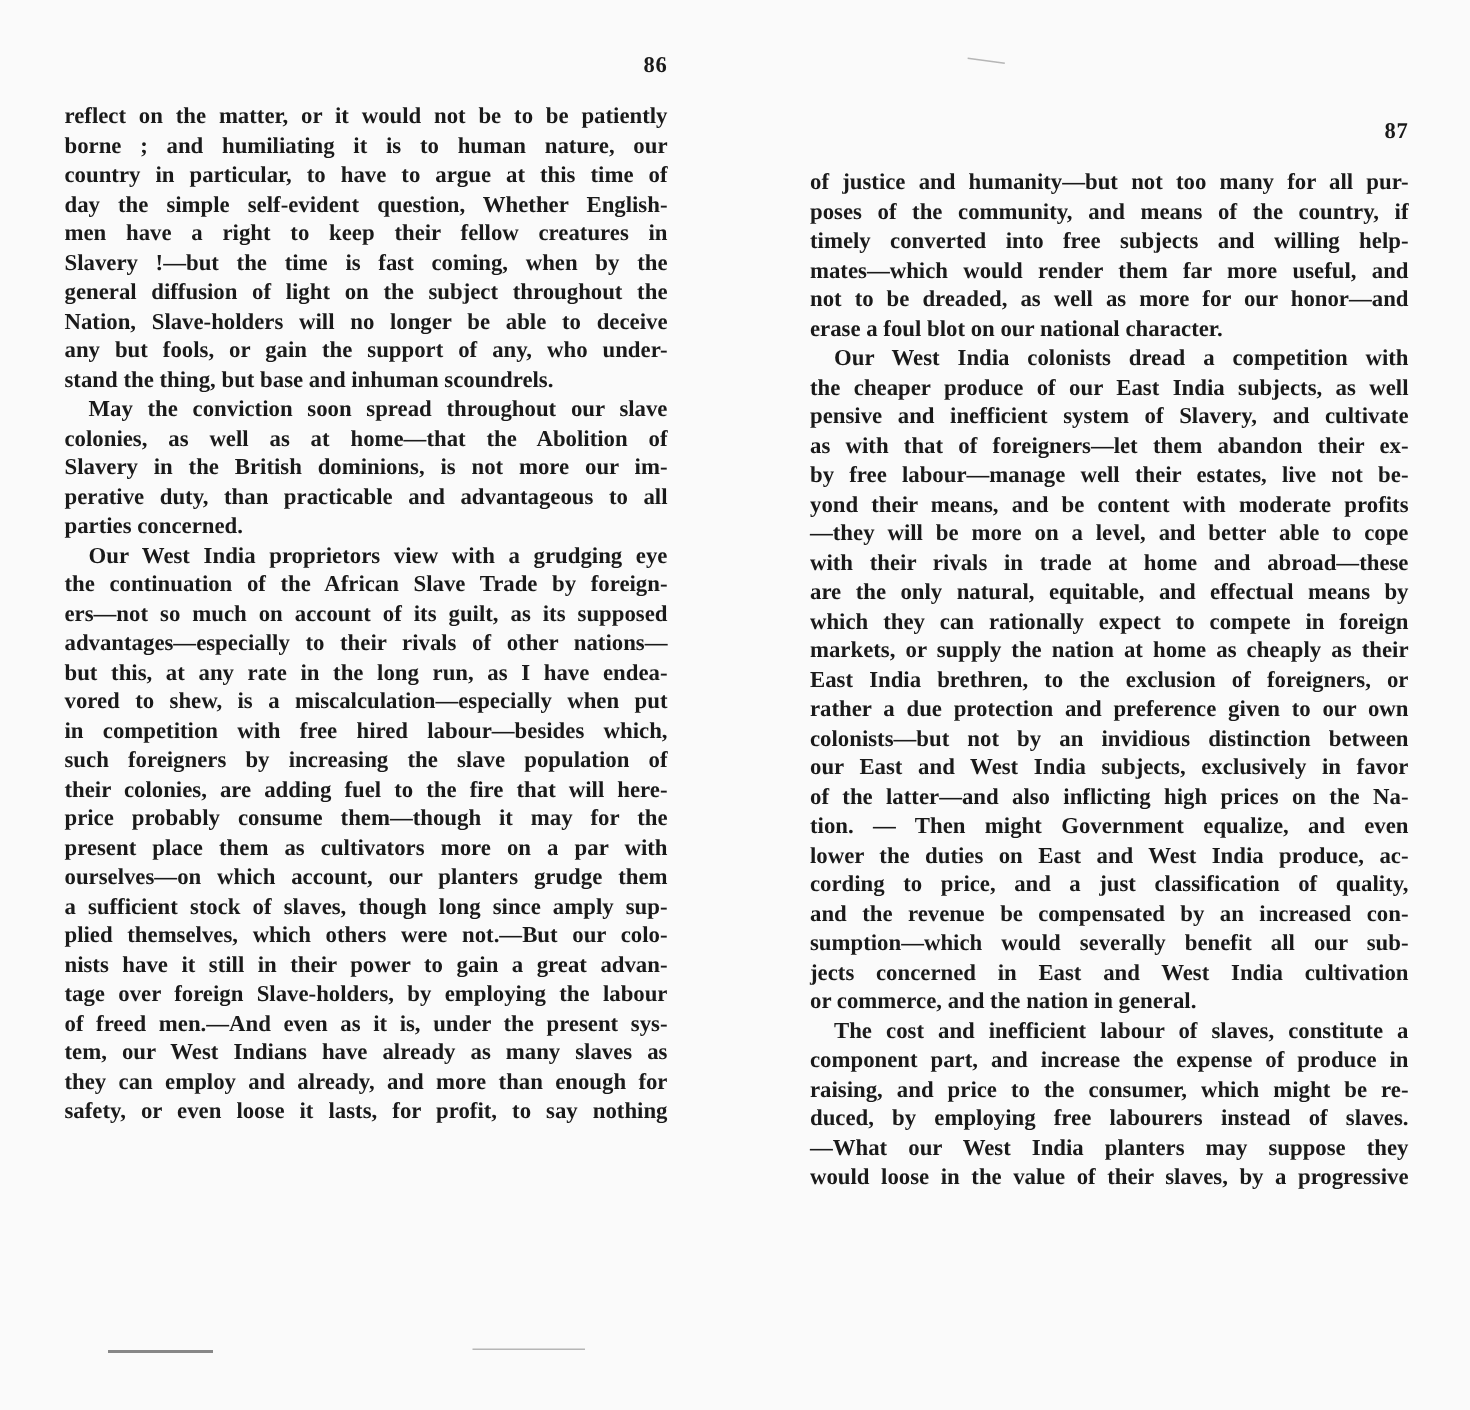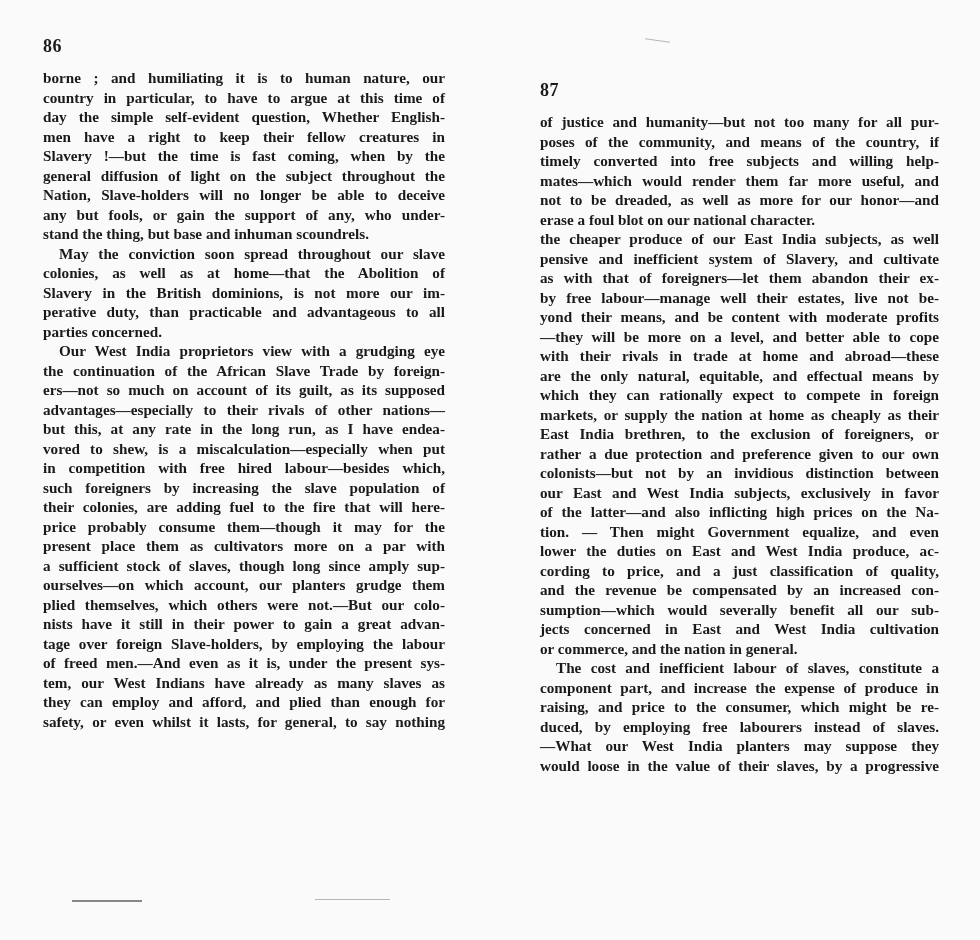--- a/index.html
+++ b/index.html
@@ -20,22 +20,22 @@
     top: 0;
     height: 940px;
   }
   .page-left { left: 43px; width: 402px; }
   .page-right { left: 540px; width: 399px; margin-top: 44px; }
   .page-number {
     position: absolute;
     top: 36px;
     left: 0;
     right: 0;
-    text-align: left;
-    font-size: 18px;
+    text-align: right;
+    font-size: 15px;
     font-weight: bold;
     letter-spacing: 0.5px;
   }
   .text-block {
     position: absolute;
     top: 68px;
     left: 0;
     right: 0;
   }
   .line {
@@ -61,20 +61,21 @@
     opacity: 0.7;
   }
   .scan-mark.faint { background: #999; height: 1px; }
 </style>
 </head>
 <body>
 
 <div class="page page-left">
   <div class="page-number">86</div>
   <div class="text-block">
+      <div class="line">reflect on the matter, or it would not be to be patiently</div>
       <div class="line">borne ;  and humiliating it is to human nature, our</div>
       <div class="line">country in particular, to have to argue at this time of</div>
       <div class="line">day the simple self-evident question, Whether English-</div>
       <div class="line">men have a right to keep their fellow creatures in</div>
       <div class="line">Slavery !—but the time is fast coming, when by the</div>
       <div class="line">general diffusion of light on the subject throughout the</div>
       <div class="line">Nation, Slave-holders will no longer be able to deceive</div>
       <div class="line">any but fools, or gain the support of any, who under-</div>
       <div class="line last">stand the thing, but base and inhuman scoundrels.</div>
       <div class="line indent">May the conviction soon spread throughout our slave</div>
@@ -86,41 +87,42 @@
       <div class="line">the continuation of the African Slave Trade by foreign-</div>
       <div class="line">ers—not so much on account of its guilt, as its supposed</div>
       <div class="line">advantages—especially to their rivals of other nations—</div>
       <div class="line">but this, at any rate in the long run, as I have endea-</div>
       <div class="line">vored to shew, is a miscalculation—especially when put</div>
       <div class="line">in competition with free hired labour—besides which,</div>
       <div class="line">such foreigners by increasing the slave population of</div>
       <div class="line">their colonies, are adding fuel to the fire that will here-</div>
       <div class="line">price probably consume them—though it may for the</div>
       <div class="line">present place them as cultivators more on a par with</div>
+      <div class="line">ourselves—on which account, our planters grudge them</div>
       <div class="line">a sufficient stock of slaves, though long since amply sup-</div>
-      <div class="line">ourselves—on which account, our planters grudge them</div>
       <div class="line">plied themselves, which others were not.—But our colo-</div>
       <div class="line">nists have it still in their power to gain a great advan-</div>
       <div class="line">tage over foreign Slave-holders, by employing the labour</div>
       <div class="line">of freed men.—And even as it is, under the present sys-</div>
       <div class="line">tem, our West Indians have already as many slaves as</div>
-      <div class="line">they can employ and afford, and plied than enough for</div>
-      <div class="line">safety, or even whilst it lasts, for general, to say nothing</div>
+      <div class="line">they can employ and already, and more than enough for</div>
+      <div class="line">safety, or even loose it lasts, for profit, to say nothing</div>
     </div>
 </div>
 
 <div class="page page-right">
   <div class="page-number">87</div>
   <div class="text-block">
       <div class="line">of justice and humanity—but not too many for all pur-</div>
       <div class="line">poses of the community, and means of the country, if</div>
       <div class="line">timely converted into free subjects and willing help-</div>
       <div class="line">mates—which would render them far more useful, and</div>
       <div class="line">not to be dreaded, as well as more for our honor—and</div>
       <div class="line last">erase a foul blot on our national character.</div>
+      <div class="line indent">Our West India colonists dread a competition with</div>
       <div class="line">the cheaper produce of our East India subjects, as well</div>
       <div class="line">pensive and inefficient system of Slavery, and cultivate</div>
       <div class="line">as with that of foreigners—let them abandon their ex-</div>
       <div class="line">by free labour—manage well their estates, live not be-</div>
       <div class="line">yond their means, and be content with moderate profits</div>
       <div class="line">—they will be more on a level, and better able to cope</div>
       <div class="line">with their rivals in trade at home and abroad—these</div>
       <div class="line">are the only natural, equitable, and effectual means by</div>
       <div class="line">which they can rationally expect to compete in foreign</div>
       <div class="line">markets, or supply the nation at home as cheaply as their</div>

